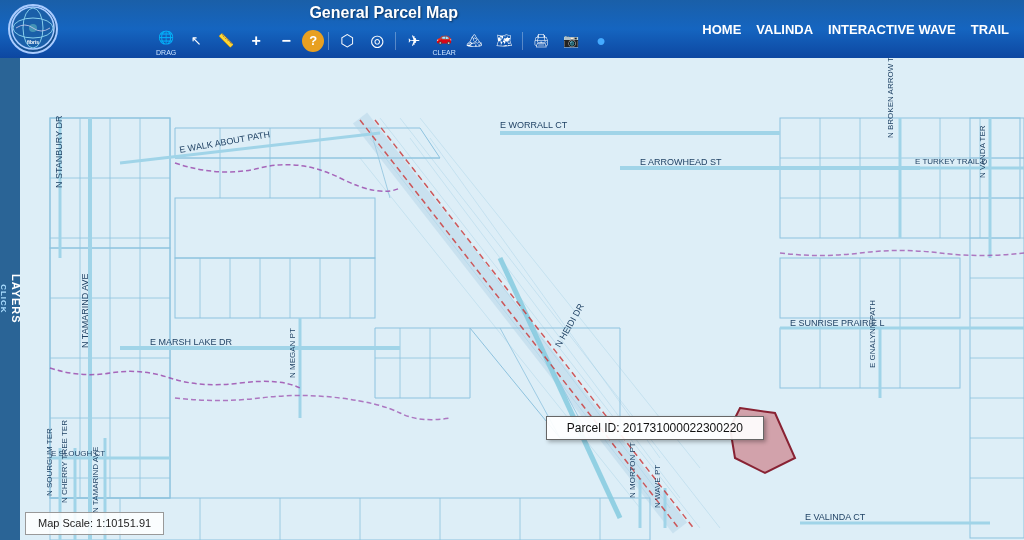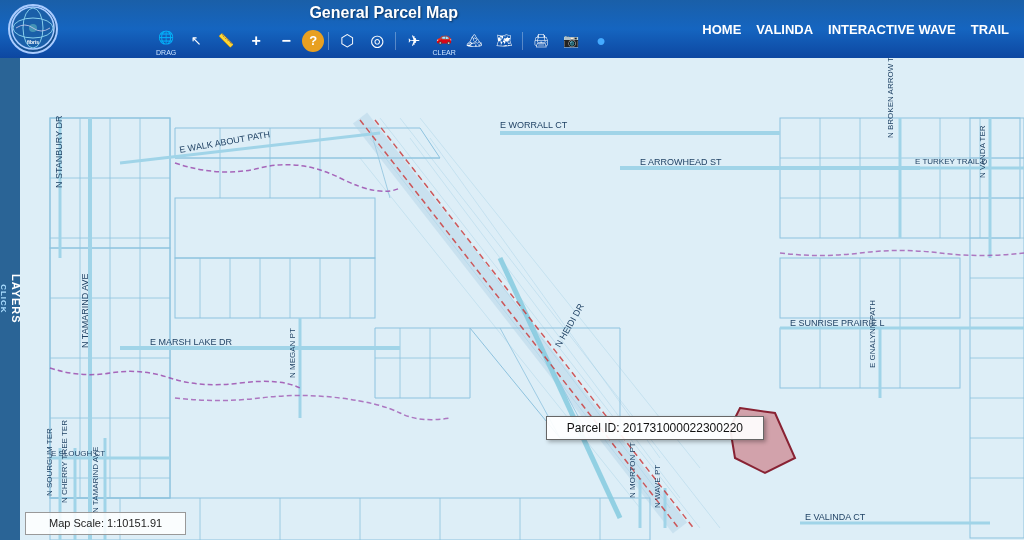--- a/index.html
+++ b/index.html
@@ -162,21 +162,21 @@
       height: 100%;
     }
 
     
     #status-bar {
       position: absolute;
       bottom: 5px;
       left: 25px;
       background: rgba(255,255,255,0.85);
       border: 1px solid #999;
-      padding: 3px 23px;
+      padding: 3px 12px;
       font-size: 11px;
       color: #222;
       line-height: 1.4;
       z-index: 60;
     }
 
     
     #parcel-tooltip {
       position: absolute;
       right: 260px;

